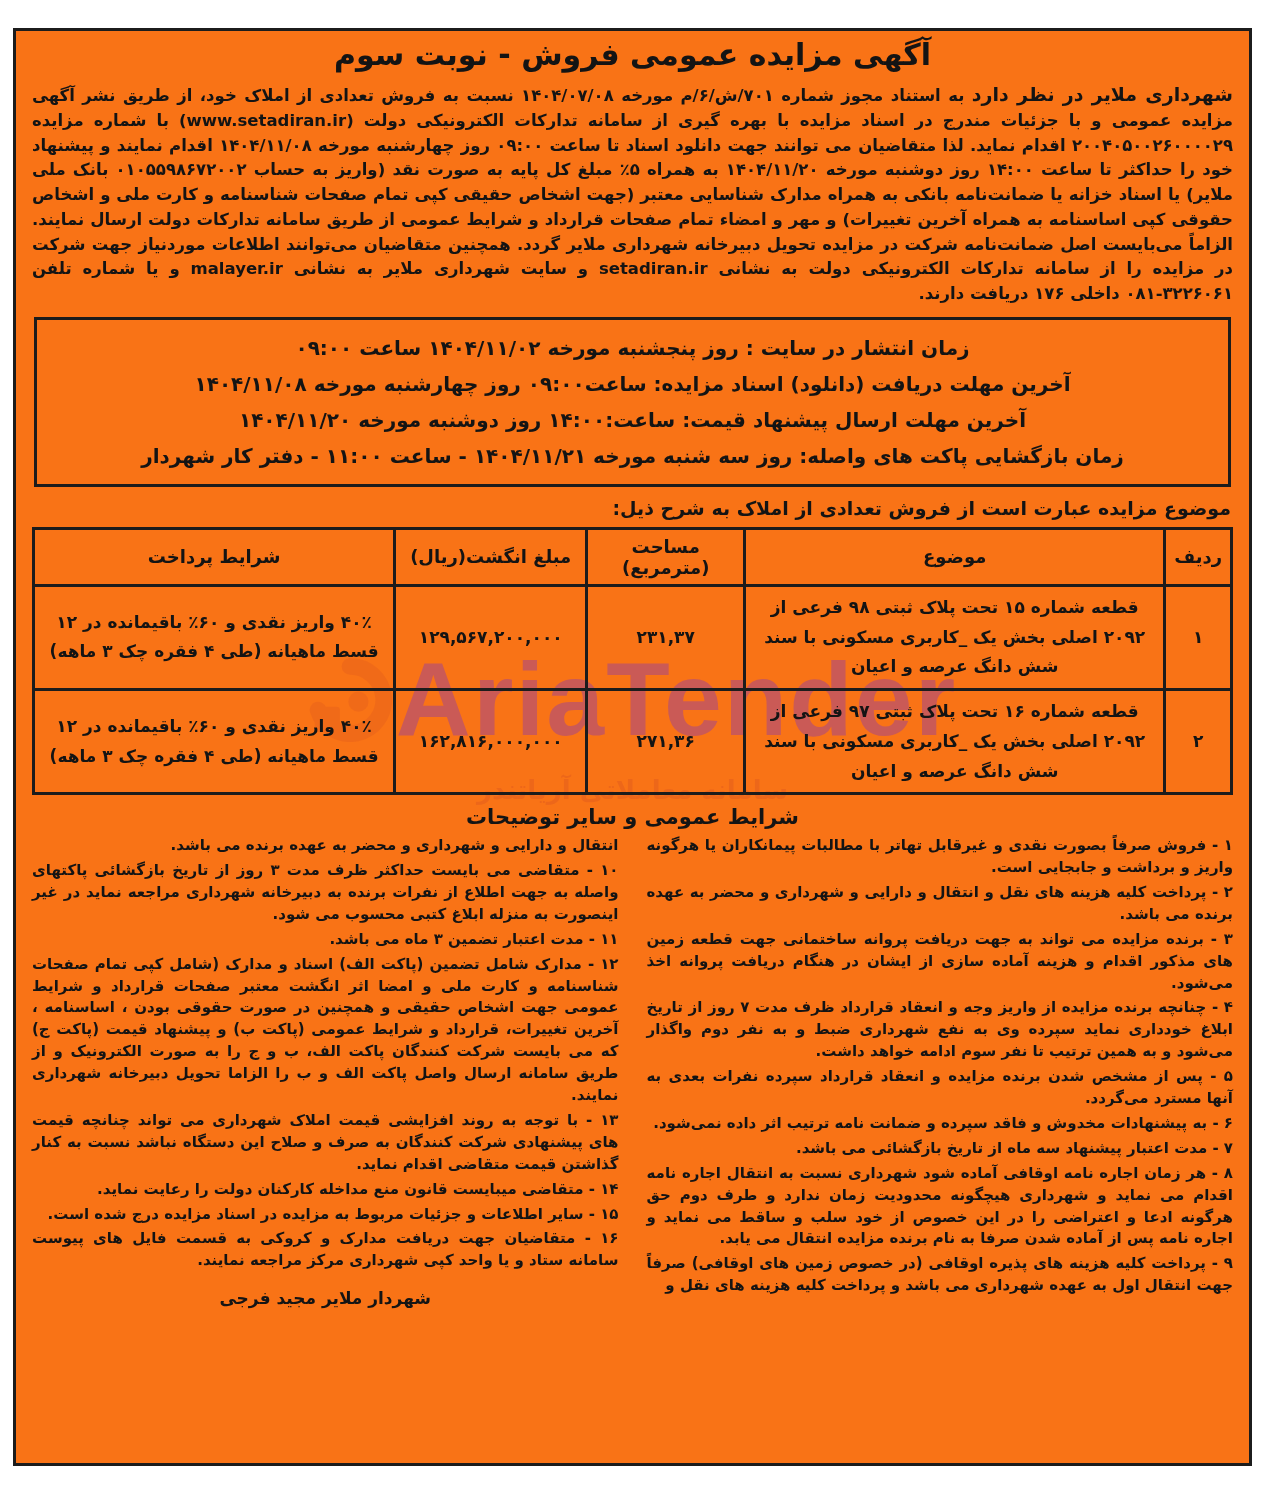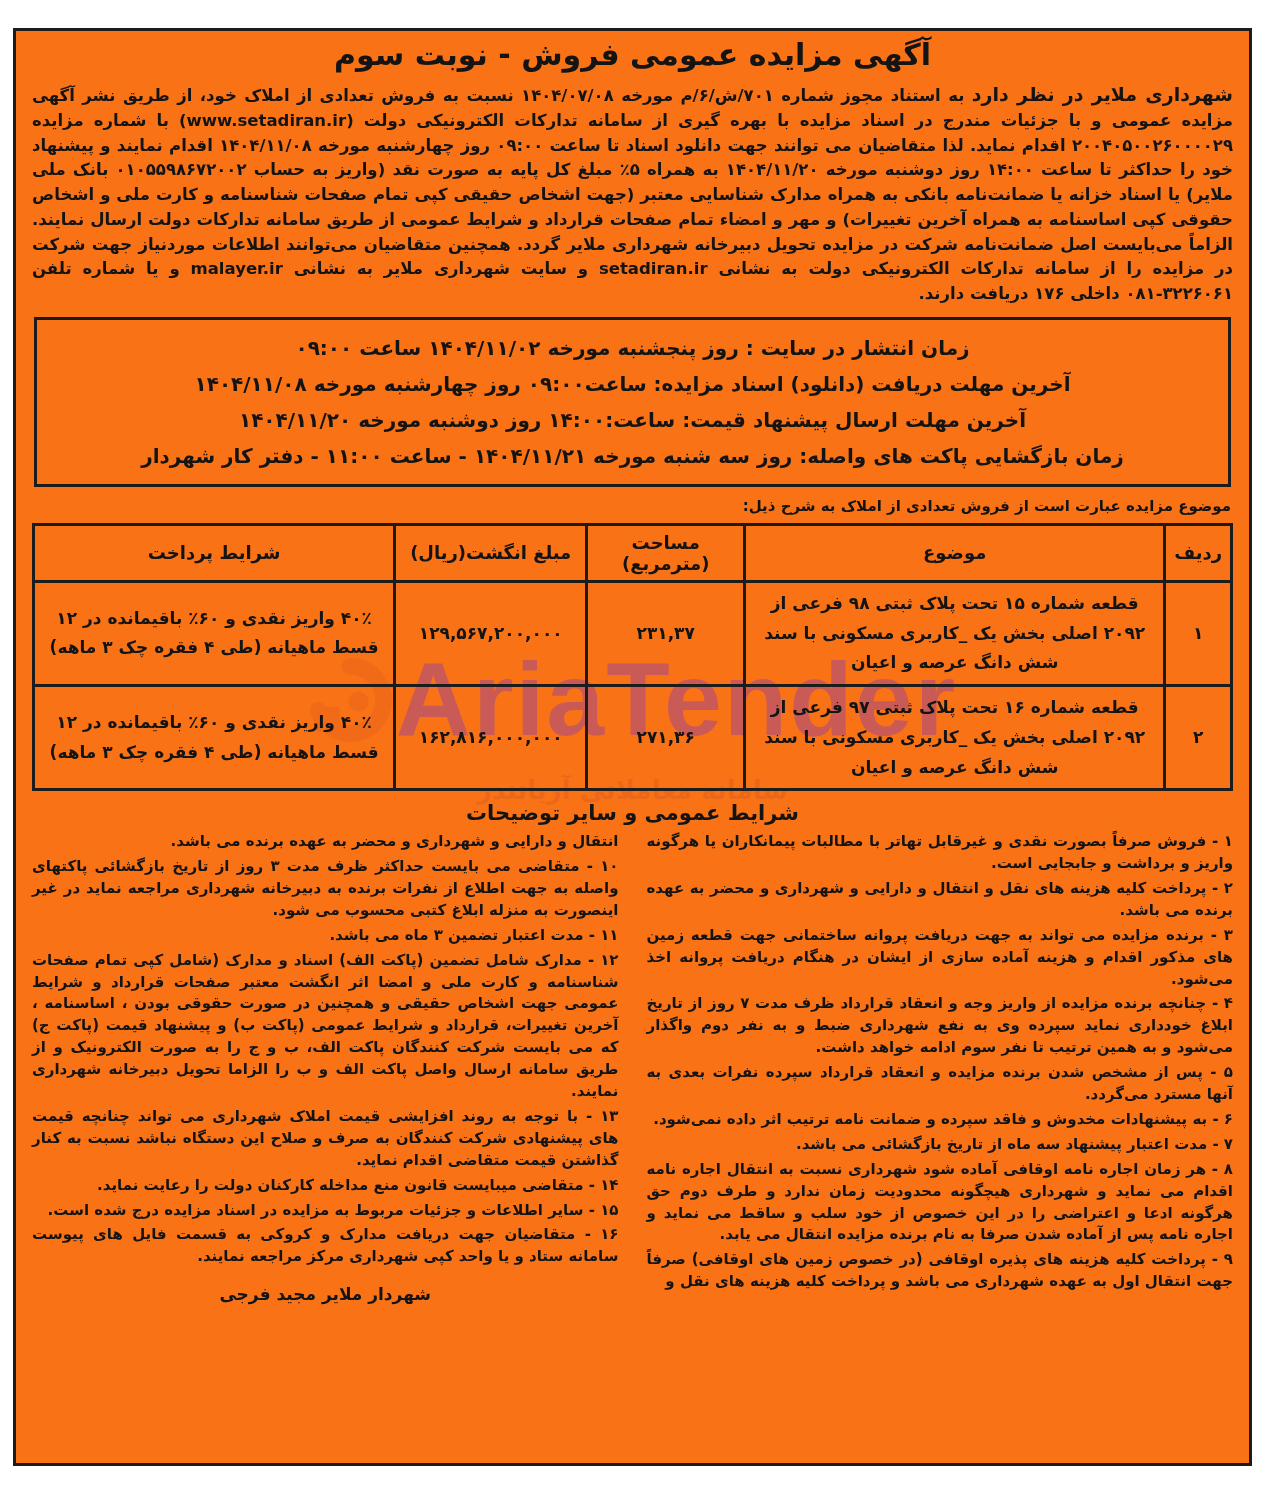--- a/index.html
+++ b/index.html
@@ -22,21 +22,21 @@
     font-size:16.5px; line-height:1.5; font-weight:bold;
     text-align:justify;
   }
   .intro .lead { font-size:19px; }
   .schedule-box {
     border:3px solid #1c1c1c; margin:10px 2px 10px 2px;
     padding:10px 10px; text-align:center;
     font-weight:bold; font-size:20px; line-height:1.8;
   }
   .subject-heading {
-    font-size:15px; font-weight:bold; margin:4px 2px 8px 2px;
+    font-size:19px; font-weight:bold; margin:4px 2px 8px 2px;
   }
   table.lots {
     width:100%; border-collapse:collapse; font-weight:bold;
     position:relative; z-index:2; background:transparent;
   }
   .lots th, .lots td {
     border:3px solid #1c1c1c; text-align:center; vertical-align:middle;
     padding:6px 8px;
   }
   .lots th { font-size:18px; height:44px; }

